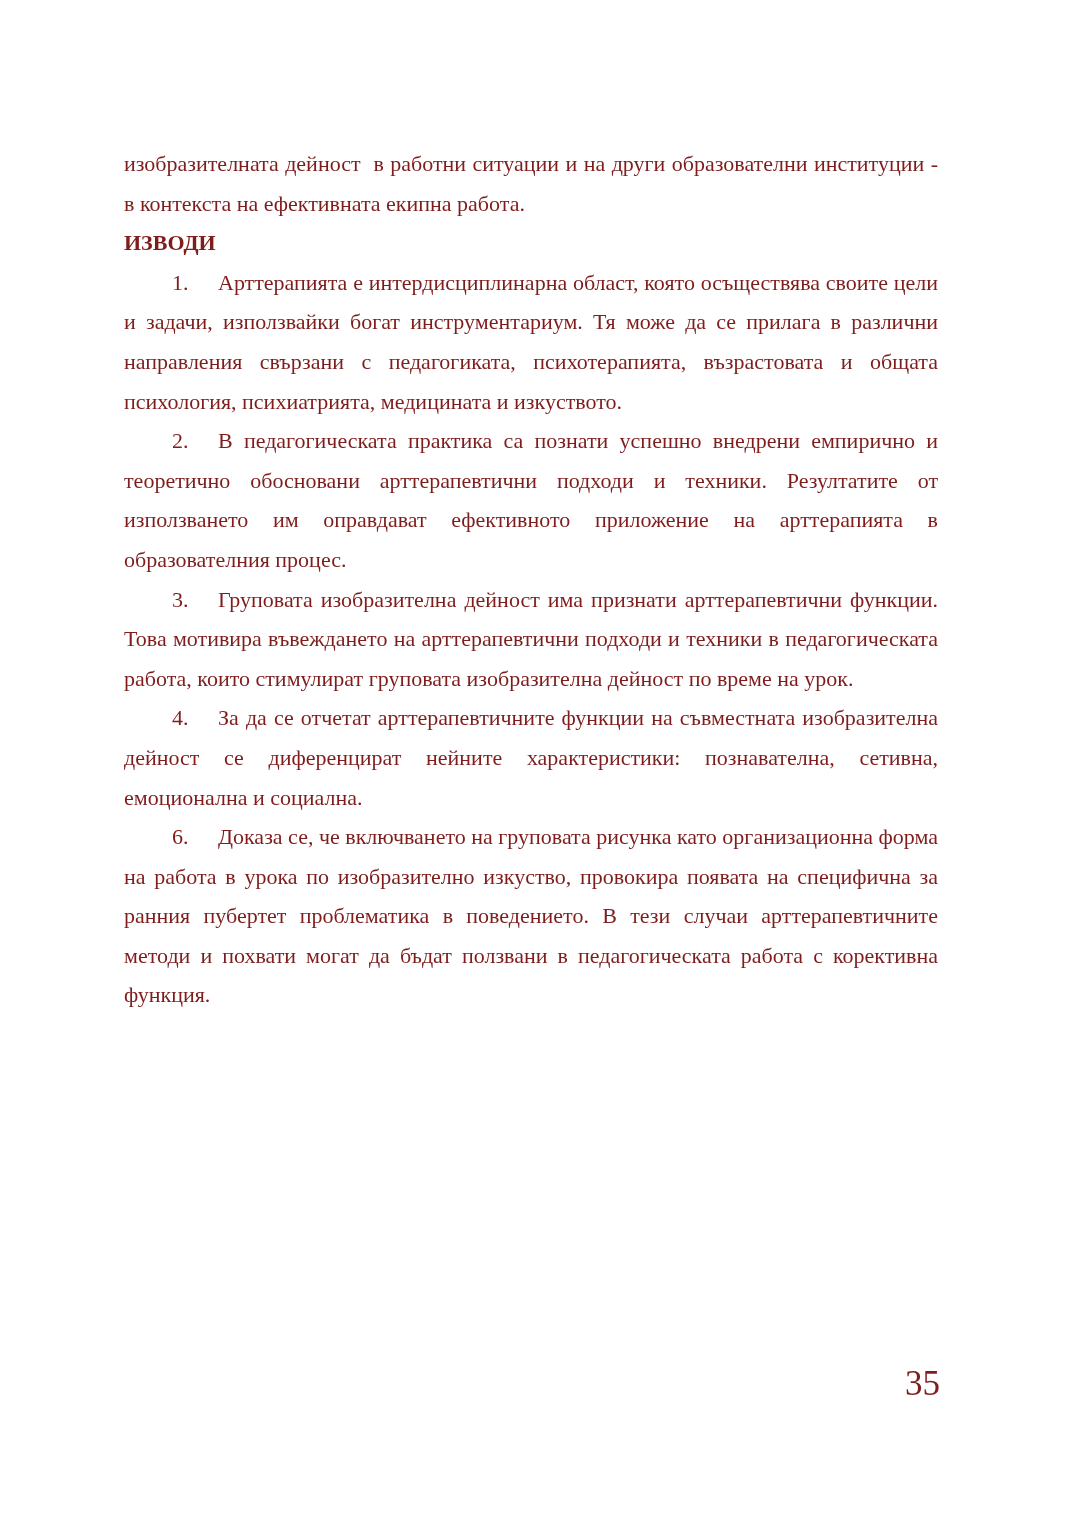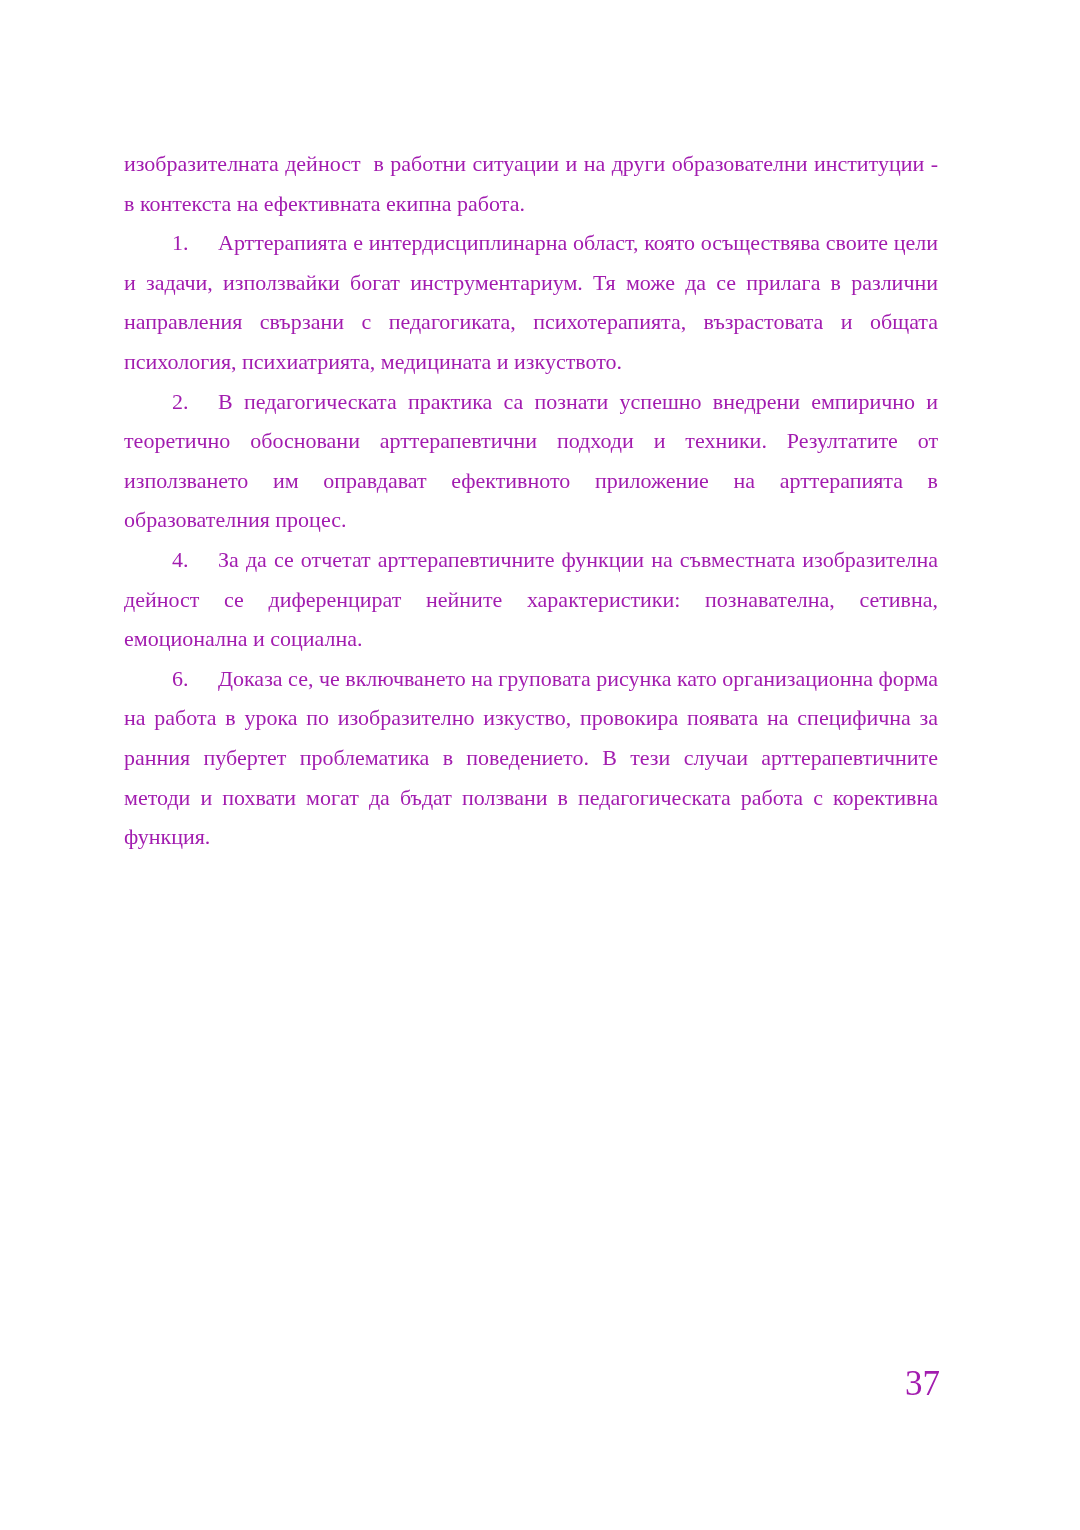--- a/index.html
+++ b/index.html
@@ -7,21 +7,21 @@
     padding: 0;
     background: #e8e8e8;
   }
   .page {
     position: relative;
     width: 1080px;
     height: 1530px;
     margin: 0 auto;
     background: #ffffff;
     font-family: "Liberation Serif", "DejaVu Serif", serif;
-    color: #a21caf;
+    color: #7f1d1d;
     overflow: hidden;
   }
   .content {
     position: absolute;
     left: 124px;
     top: 144px;
     width: 814px;
     font-size: 22px;
     line-height: 39.6px;
     text-align: justify;
@@ -58,28 +58,30 @@
   }
 </style>
 </head>
 <body>
 
 <div class="page">
   <div class="content">
 
     <p class="para-continuation">изобразителната дейност&nbsp; в работни ситуации и на други образователни институции - в контекста на ефективната екипна работа.</p>
 
+    <p class="section-heading">ИЗВОДИ</p>
 
 
     <p class="item"><span class="num">1.</span><span>Арттерапията е интердисциплинарна област, която осъществява своите цели и задачи, използвайки богат инструментариум. Тя може да се прилага в различни направления свързани с педагогиката, психотерапията, възрастовата и общата психология, психиатрията, медицината и изкуството.</span></p>
 
     <p class="item"><span class="num">2.</span><span>В педагогическата практика са познати успешно внедрени емпирично и теоретично обосновани арттерапевтични подходи и техники. Резултатите от използването им оправдават ефективното приложение на арттерапията в образователния процес.</span></p>
 
+    <p class="item"><span class="num">3.</span><span>Груповата изобразителна дейност има признати арттерапевтични функции. Това мотивира въвеждането на арттерапевтични подходи и техники в педагогическата работа, които стимулират груповата изобразителна дейност по време на урок.</span></p>
 
     <p class="item"><span class="num">4.</span><span>За да се отчетат арттерапевтичните функции на съвместната изобразителна дейност се диференцират нейните характеристики: познавателна, сетивна, емоционална и социална.</span></p>
 
 
     <p class="item"><span class="num">6.</span><span>Доказа се, че включването на груповата рисунка като организационна форма на работа в урока по изобразително изкуство, провокира появата на специфична за ранния пубертет проблематика в поведението. В тези случаи арттерапевтичните методи и похвати могат да бъдат ползвани в педагогическата работа с корективна функция.</span></p>
 
   </div>
 
-  <div class="page-number">37</div>
+  <div class="page-number">35</div>
 </div>
 
 </body></html>

